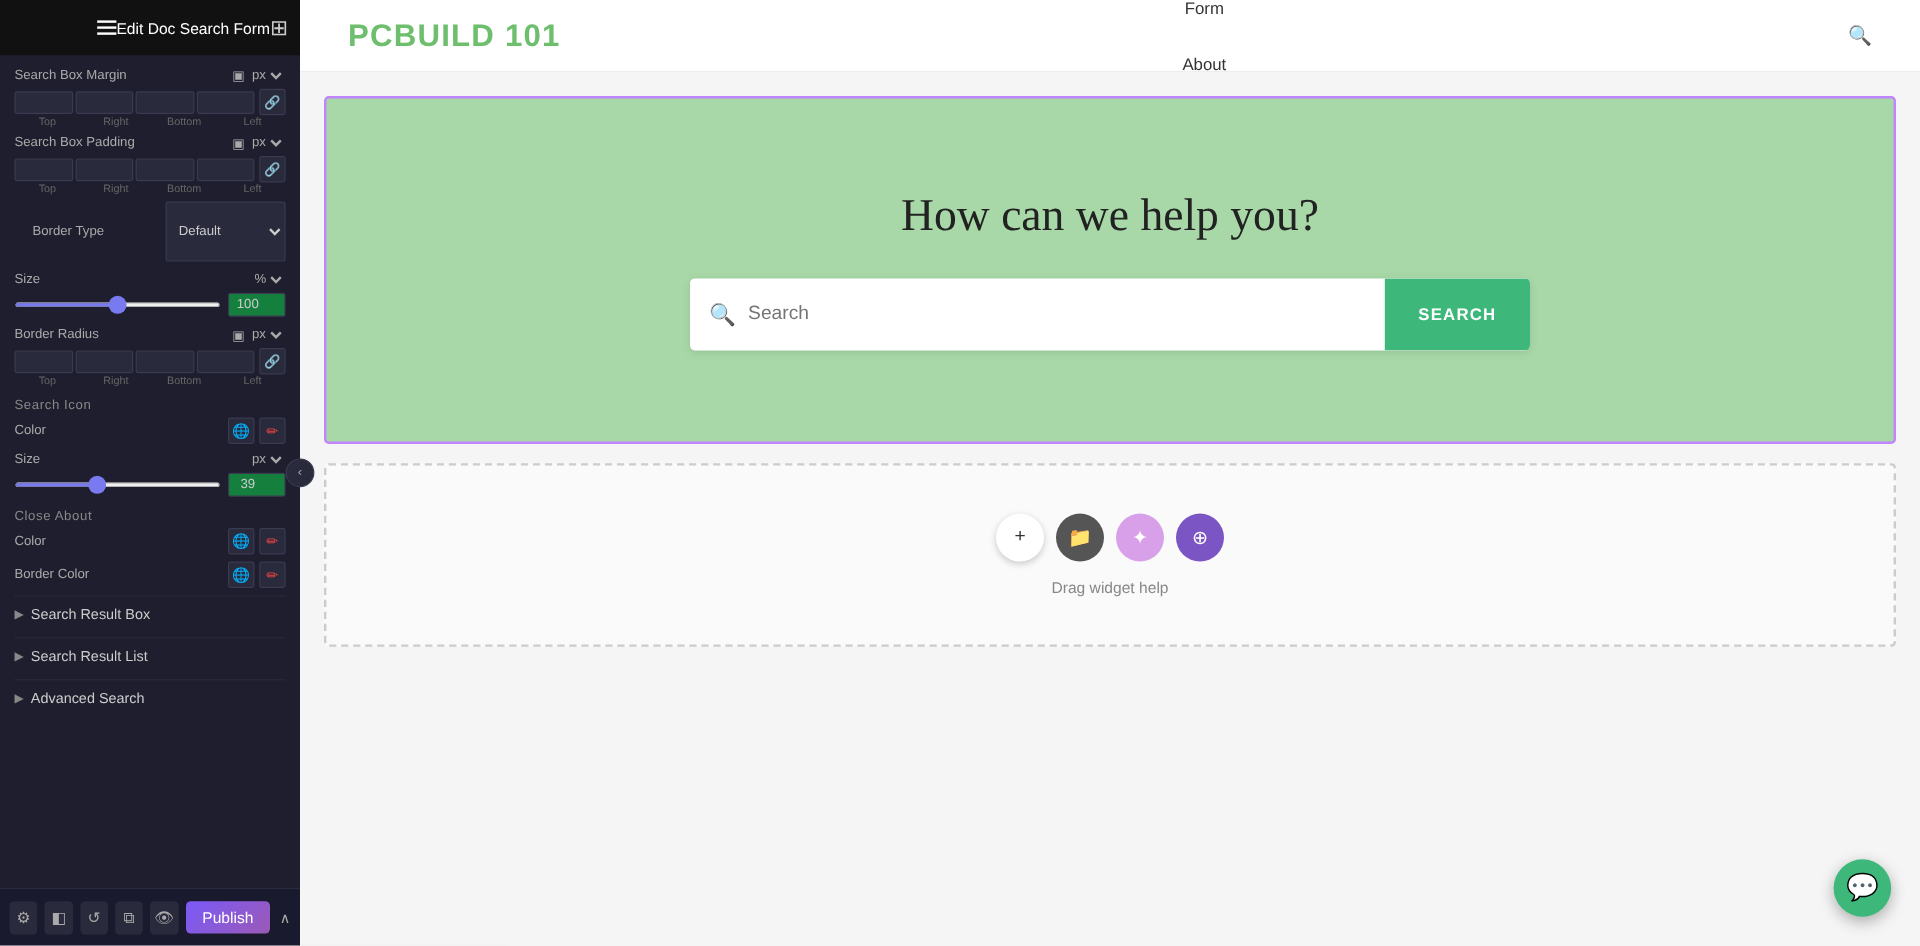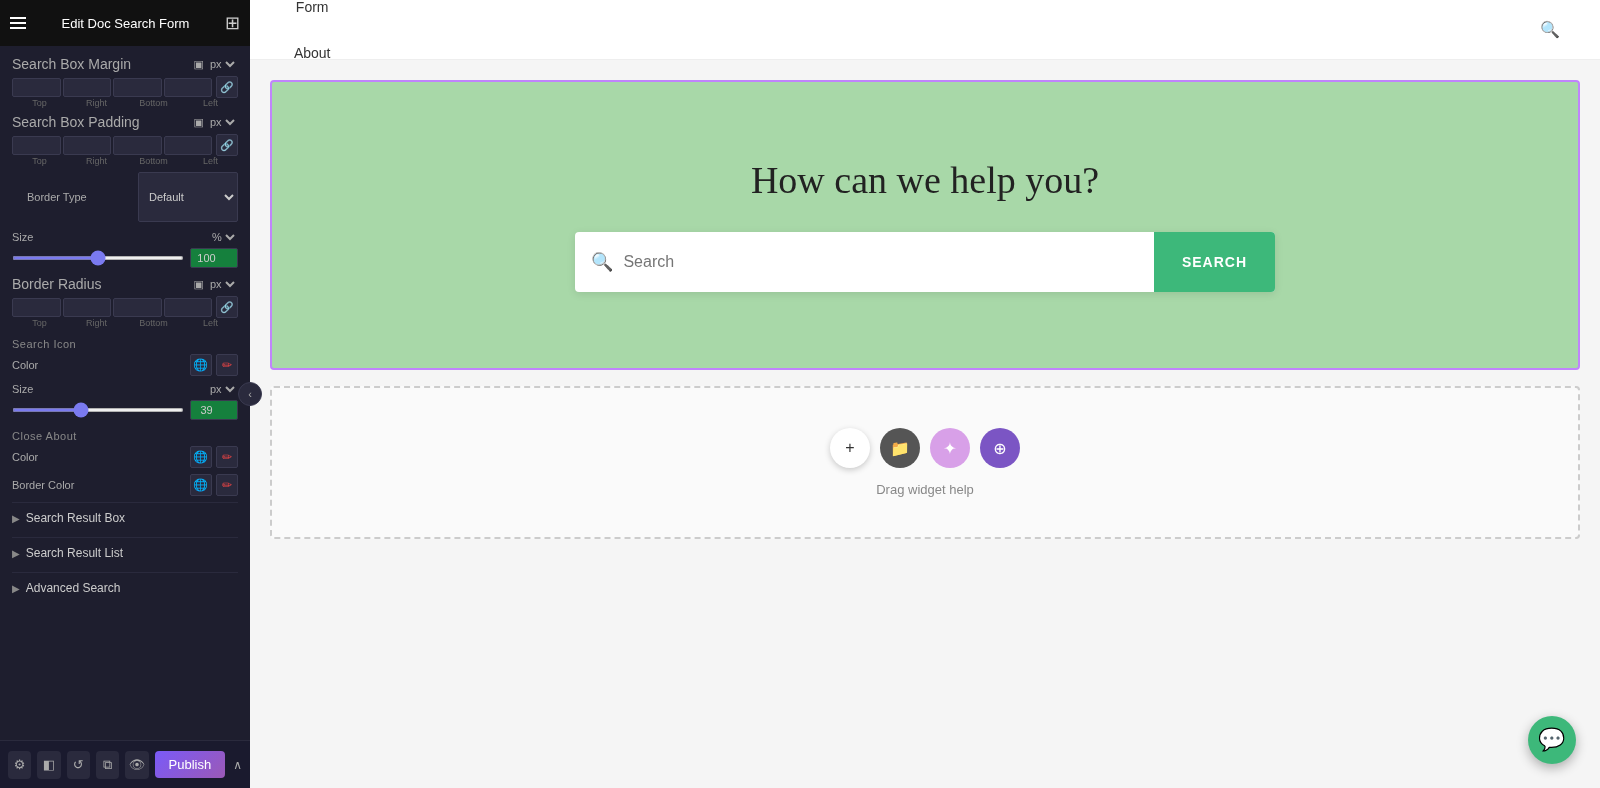--- a/index.html
+++ b/index.html
@@ -14,21 +14,21 @@
       display: flex;
       flex-direction: column;
       height: 100%;
       font-size: 12px;
       position: relative;
     }
     #panel-header {
       background: #111;
       display: flex;
       align-items: center;
-      justify-content: space-between;
+      justify-content: flex-end;
       padding: 12px 10px;
       color: #fff;
       font-size: 13px;
     }
     #panel-header .hamburger { display: flex; flex-direction: column; gap: 3px; cursor: pointer; }
     #panel-header .hamburger span { display: block; width: 16px; height: 2px; background: #fff; }
     #panel-header .grid-icon { font-size: 18px; color: #ccc; cursor: pointer; }
 
     #panel-content {
       flex: 1;
@@ -47,21 +47,21 @@
     }
 
     .field-row {
       display: flex;
       align-items: center;
       justify-content: space-between;
       margin-bottom: 4px;
     }
     .field-row label {
       color: #aaa;
-      font-size: 14px;
+      font-size: 11px;
     }
     .field-row .unit-selector {
       display: flex;
       align-items: center;
       gap: 2px;
       font-size: 11px;
       color: #aaa;
     }
     .field-row .unit-selector select {
       background: transparent;
@@ -628,20 +628,21 @@
     <button id="publish-btn">Publish</button>
     <span class="expand-icon">∧</span>
   </div>
 
   <div id="collapse-btn">‹</div>
 </div>
 
 <div id="main-area">
 
   <nav id="site-nav">
+    <div class="logo">PCBUILD 101</div>
     <div class="nav-links">
       <a href="#">Home</a>
       <a href="#">Form</a>
       <a href="#">About</a>
       <a href="#">Bottom</a>
     </div>
     <span class="search-icon-nav">🔍</span>
   </nav>
 
   <div id="canvas">

